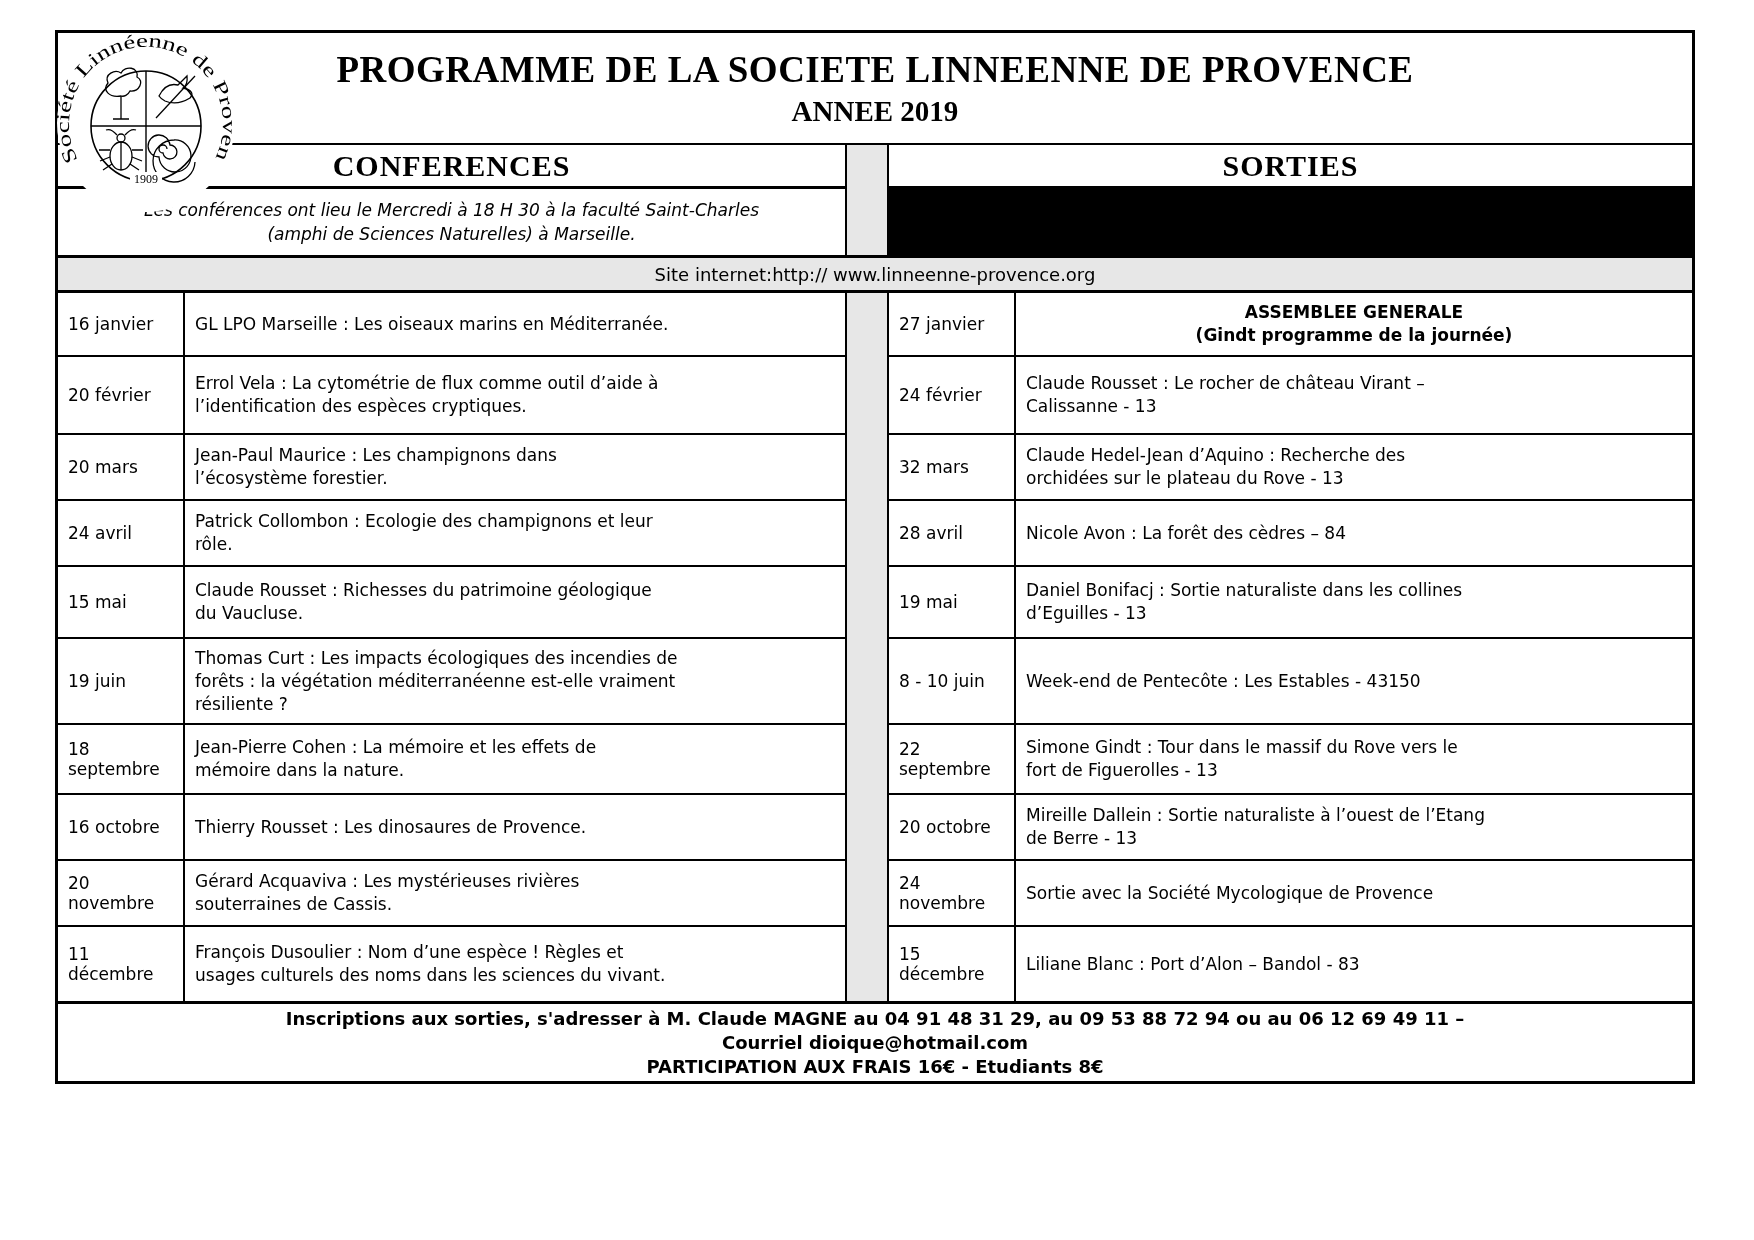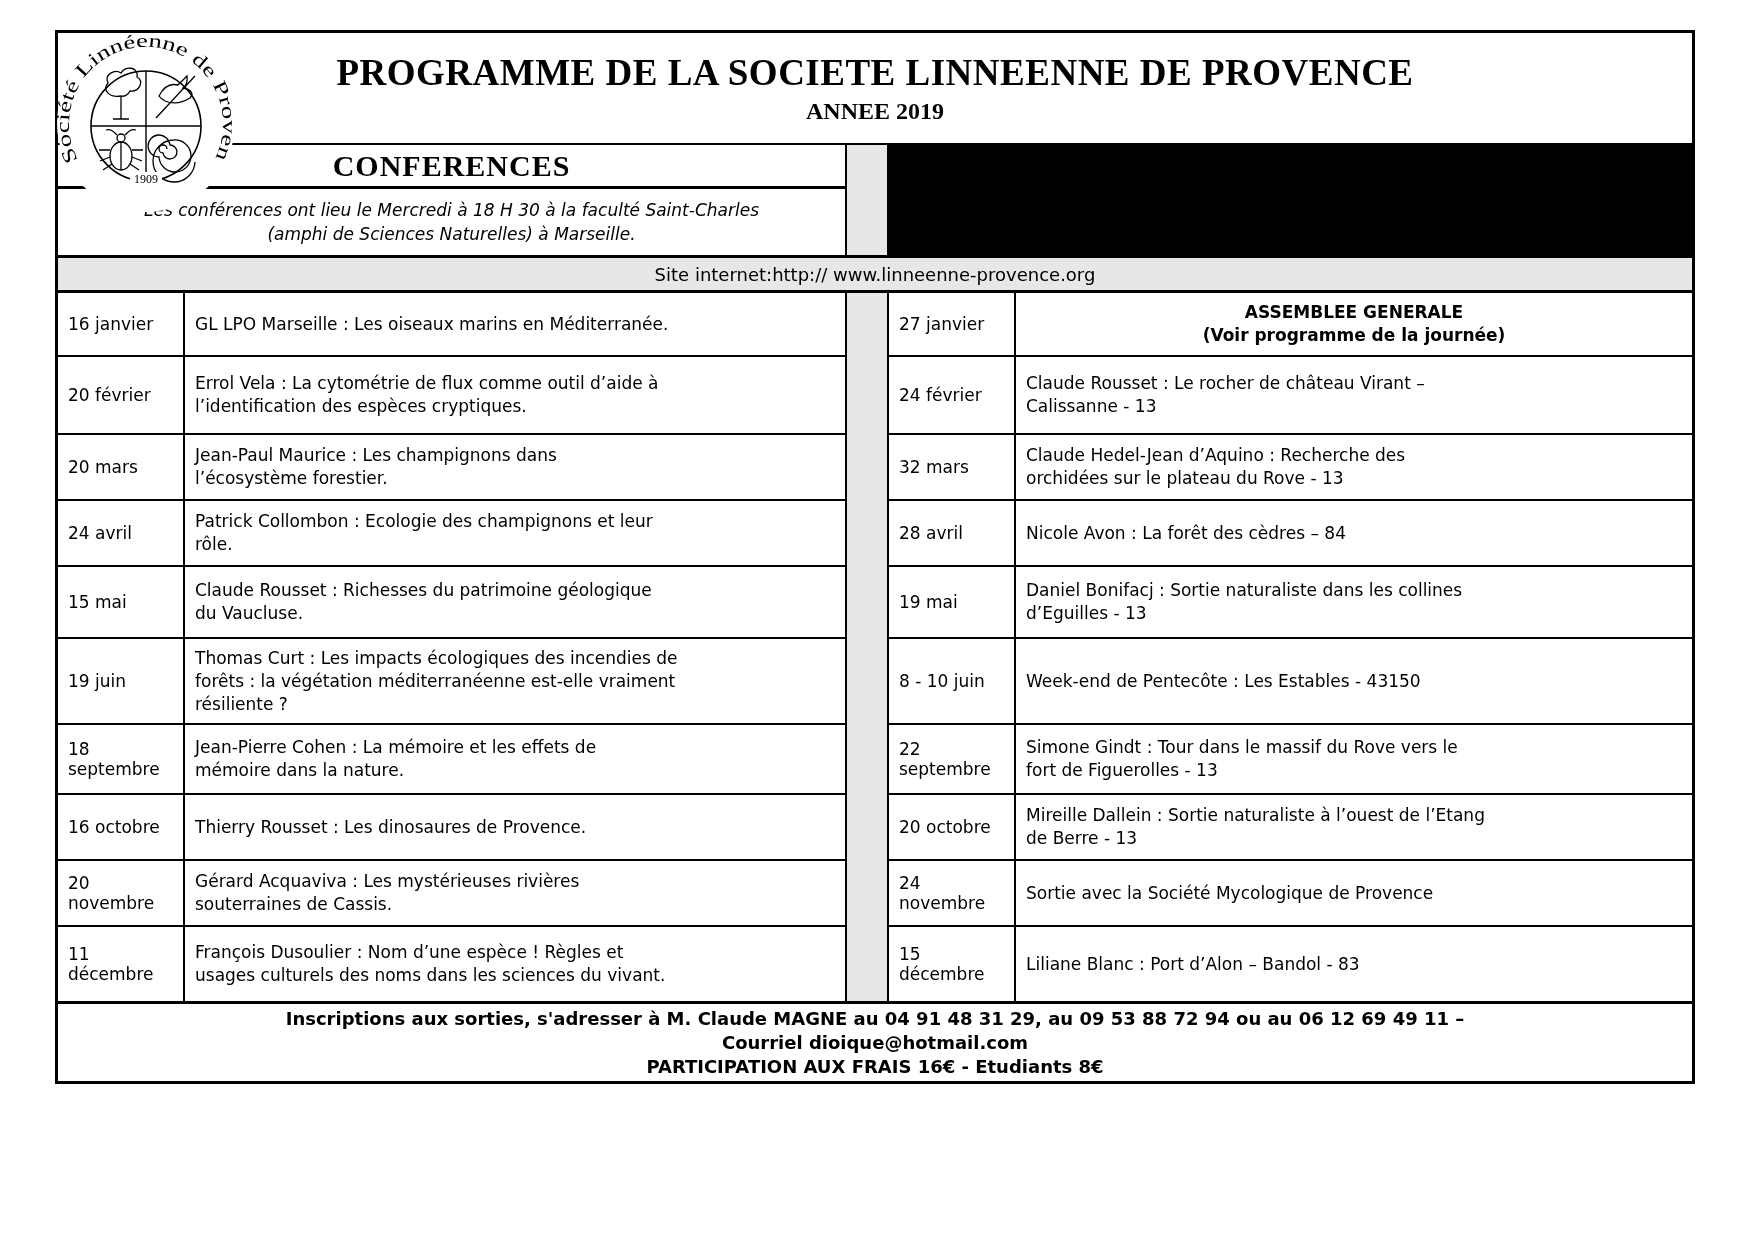--- a/index.html
+++ b/index.html
@@ -10,21 +10,21 @@
        grid-template-columns:125px 660px 40px 125px 1fr;
        grid-template-rows:110px 42px 66px 34px 62px 76px 64px 64px 70px 84px 68px 64px 64px 74px 78px;
        gap:2px;background:#000;border:3px solid #000;}
   .cell{background:#fff;box-sizing:border-box;}
   .sp12{grid-column:1/3}.sp45{grid-column:4/6}.sp15{grid-column:1/6}
   .c1{grid-column:1}.c2{grid-column:2}.c4{grid-column:4}.c5{grid-column:5}
   .spacer{grid-column:3;background:#e7e7e7;}
   .title-cell{display:flex;flex-direction:column;justify-content:center;align-items:center;
        font-family:"Liberation Serif",serif;font-weight:bold;}
   .title-main{font-size:37px;letter-spacing:.5px;}
-  .title-sub{font-size:24px;margin-top:4px;}
+  .title-sub{font-size:29px;margin-top:4px;}
   .sec-header{display:flex;align-items:center;justify-content:center;
        font-family:"Liberation Serif",serif;font-weight:bold;font-size:30px;
        letter-spacing:1px;border-bottom:1px solid #000;}
   .intro{display:flex;align-items:center;justify-content:center;text-align:center;
        font-style:italic;font-size:17px;line-height:24px;white-space:pre-line;padding:2px 12px;}
   .site-bar{background:#e7e7e7;display:flex;align-items:center;justify-content:center;
        font-size:18px;border-top:1px solid #000;border-bottom:1px solid #000;}
   .date{display:flex;align-items:center;font-size:17px;padding:4px 4px 4px 10px;}
   .desc{display:flex;align-items:center;font-size:17px;line-height:23px;
        padding:4px 10px;white-space:pre-line;}
@@ -40,40 +40,41 @@
 
 <div class="tbl">
 
   <div class="cell sp15 title-cell" style="grid-row:1">
     <div class="title-main">PROGRAMME DE LA SOCIETE LINNEENNE DE PROVENCE</div>
     <div class="title-sub">ANNEE 2019</div>
   </div>
 
   <div class="cell sp12 sec-header" style="grid-row:2">CONFERENCES</div>
   <div class="spacer" style="grid-row:2/4"></div>
+  <div class="cell sp45 sec-header" style="grid-row:2">SORTIES</div>
 
   <div class="cell sp12 intro" style="grid-row:3">
     <p style="margin:0"><span>Les conférences ont lieu le </span><b>Mercredi à 18 H 30 à la faculté Saint-Charles</b><span>
 (amphi de Sciences Naturelles) à  Marseille.</span></p>
   </div>
 
   <div class="cell sp15 site-bar" style="grid-row:4">
     <b>Site internet:</b>
       <span> http:// www.linneenne-provence.org</span>
   </div>
 
   <div class="spacer" style="grid-row:5/15"></div>
 
   <div class="cell c1 date" style="grid-row:5">16 janvier</div>
   <div class="cell c2 desc" style="grid-row:5"><p><b>GL LPO Marseille :</b><span> Les oiseaux marins en Méditerranée.</span></p></div>
   <div class="cell c4 date" style="grid-row:5">27 janvier</div>
   <div class="cell c5 desc center-bold" style="grid-row:5">
     <div>
         <div>ASSEMBLEE GENERALE</div>
-        <div>(Voir programme de la journée)</div>
+        <div>(Gindt programme de la journée)</div>
       </div>
   </div>
 
   <div class="cell c1 date" style="grid-row:6">20 février</div>
   <div class="cell c2 desc" style="grid-row:6"><p><b>Errol Vela :</b><span> La cytométrie de flux comme outil d’aide à
 l’identification des espèces cryptiques.</span></p></div>
   <div class="cell c4 date" style="grid-row:6">24 février</div>
   <div class="cell c5 desc" style="grid-row:6"><p><b>Claude Rousset :</b><span> Le rocher de château Virant –
 Calissanne  - 13</span></p></div>
 

